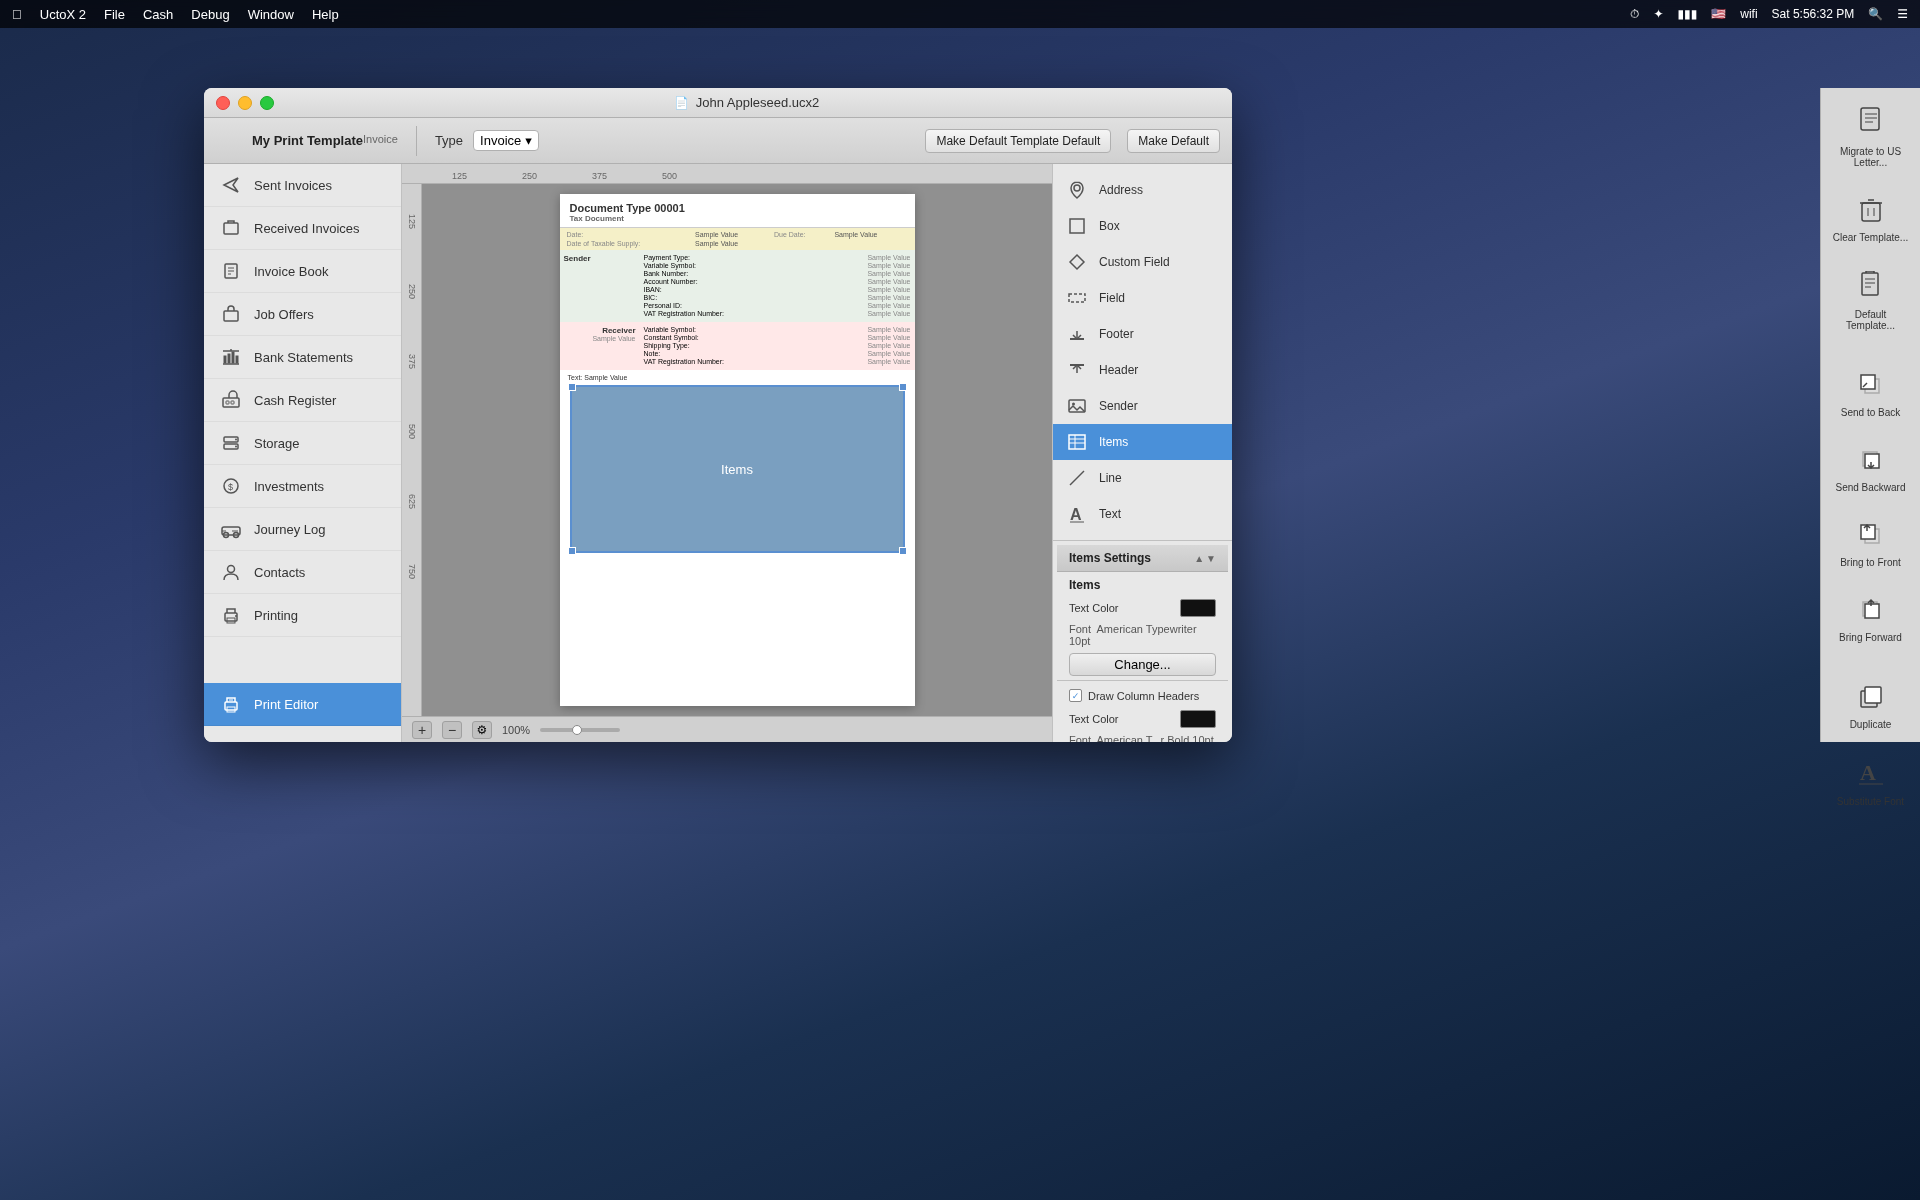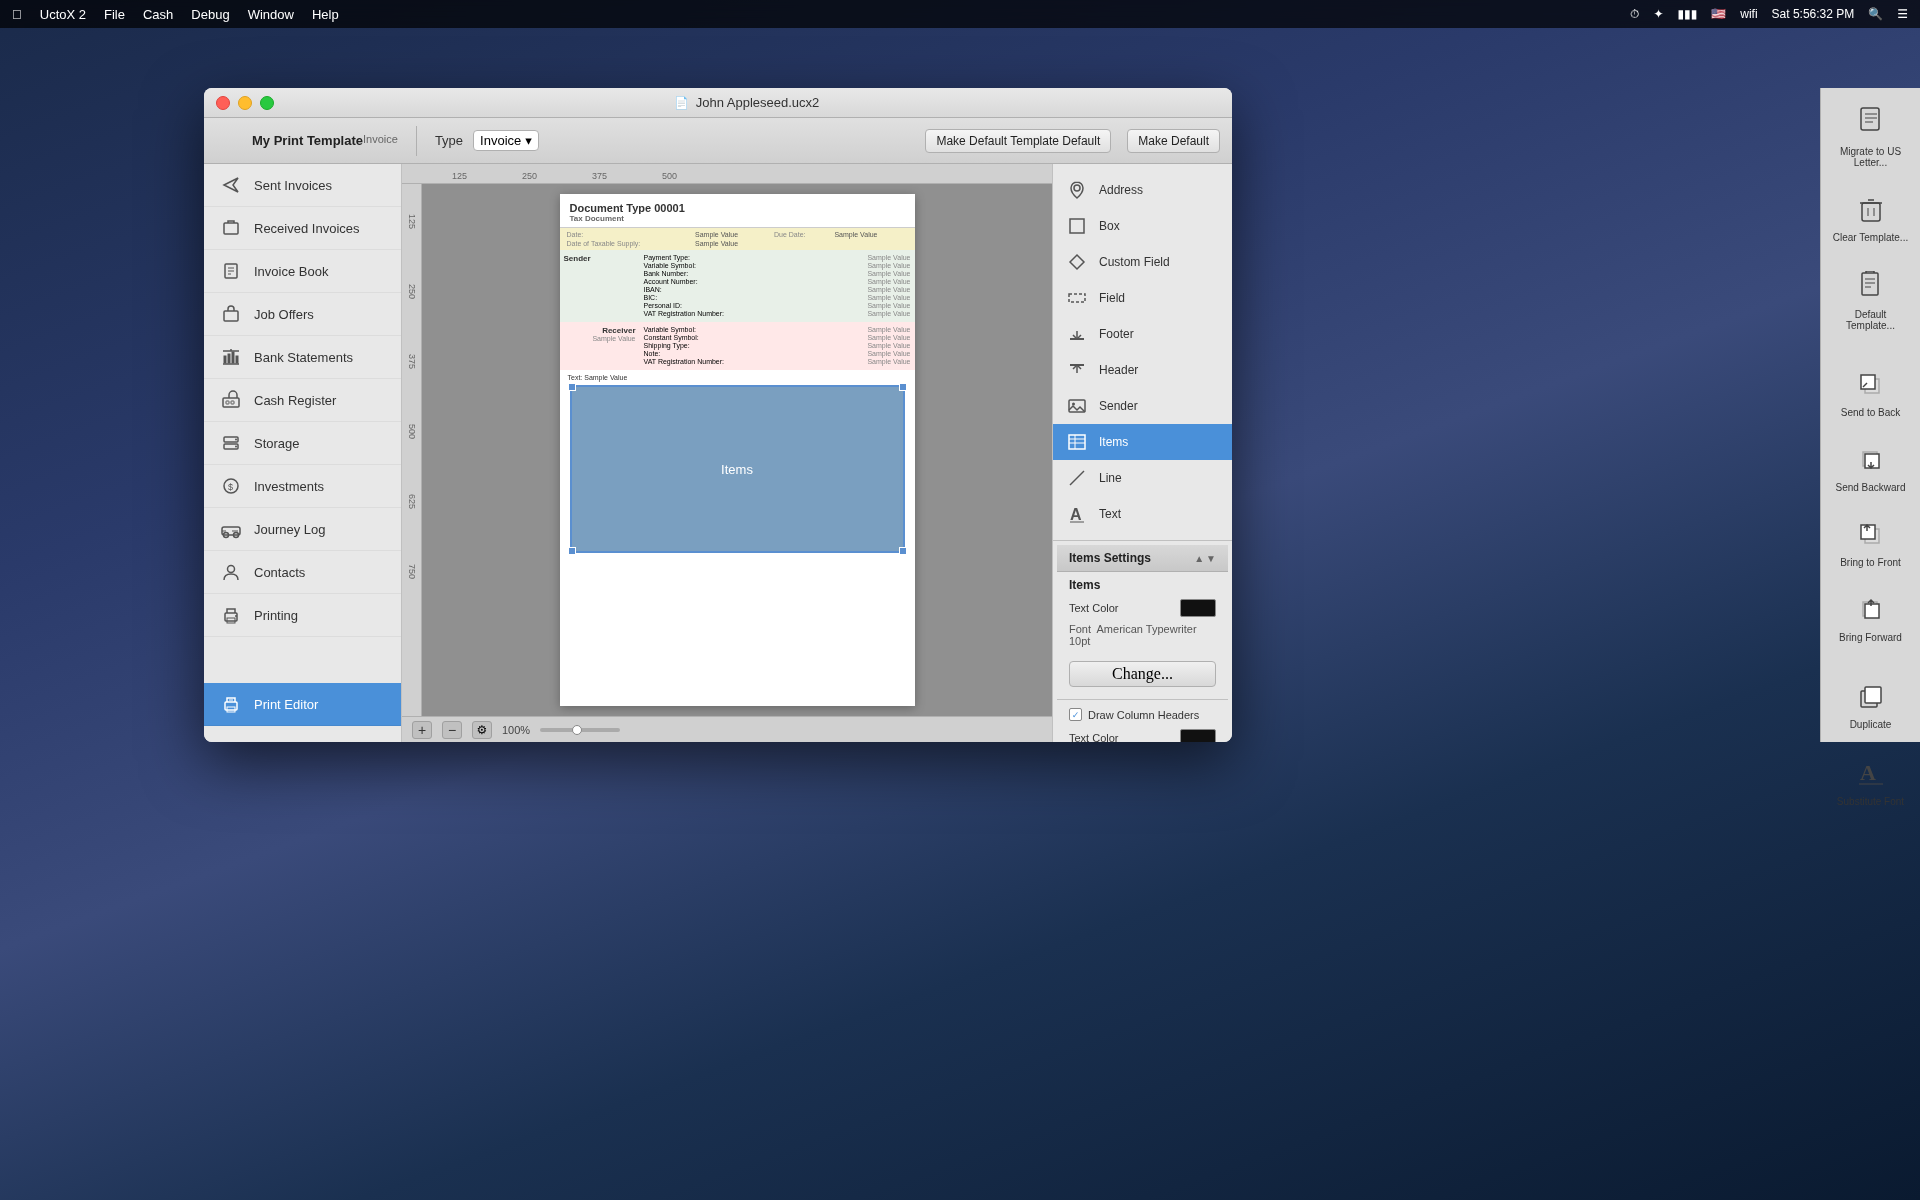--- a/index.html
+++ b/index.html
@@ -520,30 +520,29 @@
       border: 1px solid #888;
       border-radius: 2px;
       cursor: pointer;
     }
     .settings-font-row {
       padding: 2px 12px;
       font-size: 11px;
       color: #555;
     }
     .change-btn {
-      margin: 12px 12px;
+      margin: 4px 12px;
       background: linear-gradient(to bottom, #f0f0f0, #d8d8d8);
       border: 1px solid #b0b0b0;
       border-radius: 4px;
       padding: 3px 10px;
-      font-size: 16px;
+      font-size: 13px;
       cursor: pointer;
       width: calc(100% - 24px);
       text-align: center;
-      font-family: Liberation Serif, serif;
     }
     .checkbox-row {
       display: flex;
       align-items: center;
       padding: 4px 12px;
       gap: 6px;
       font-size: 11px;
       color: #333;
     }
     .checkbox {

